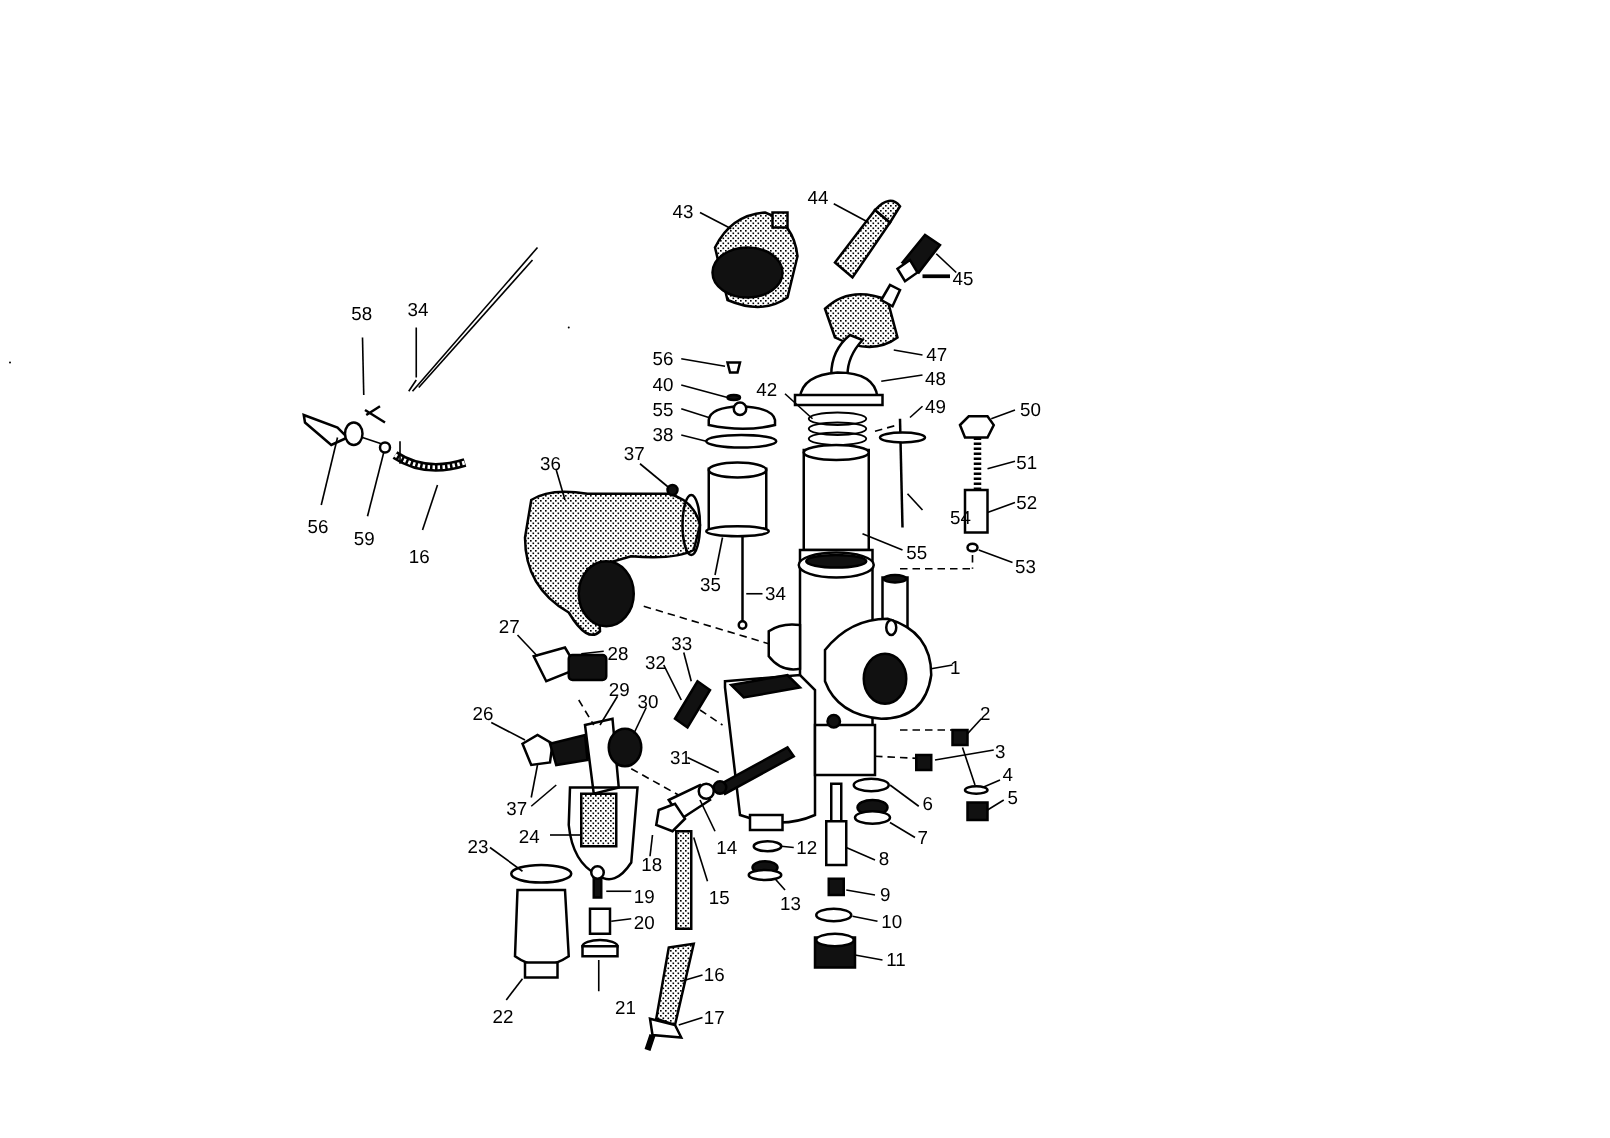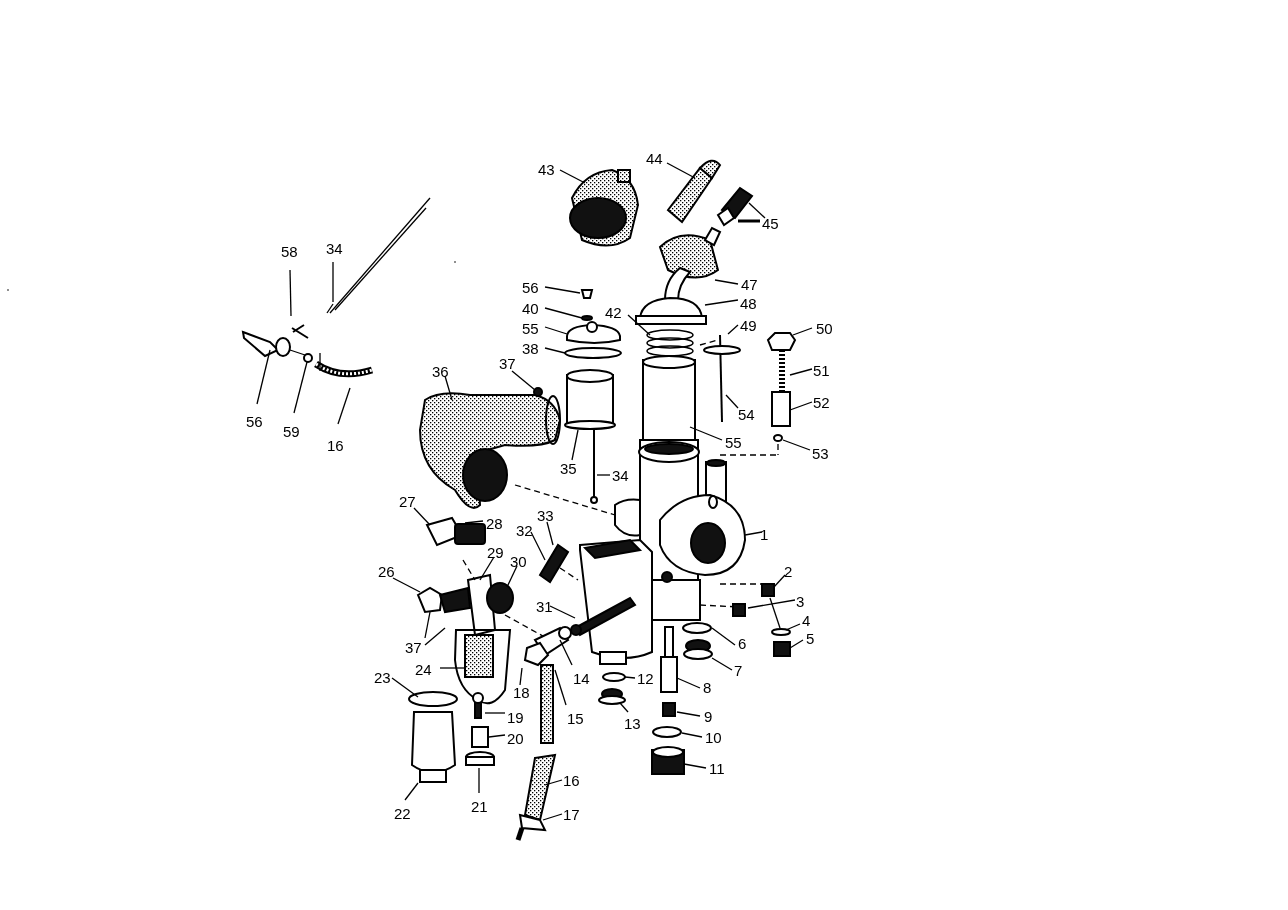--- a/index.html
+++ b/index.html
@@ -260,21 +260,21 @@
 <div class="lbl" style="left:709px;top:761px">11</div>
 <div class="lbl" style="left:637px;top:671px">12</div>
 <div class="lbl" style="left:624px;top:716px">13</div>
 <div class="lbl" style="left:573px;top:671px">14</div>
 <div class="lbl" style="left:567px;top:711px">15</div>
 <div class="lbl" style="left:563px;top:773px">16</div>
 <div class="lbl" style="left:563px;top:807px">17</div>
 <div class="lbl" style="left:513px;top:685px">18</div>
 <div class="lbl" style="left:507px;top:710px">19</div>
 <div class="lbl" style="left:507px;top:731px">20</div>
-<div class="lbl" style="left:471px;top:799px">21</div>
+<div class="lbl" style="left:492px;top:799px">21</div>
 <div class="lbl" style="left:394px;top:806px">22</div>
 <div class="lbl" style="left:374px;top:670px">23</div>
 <div class="lbl" style="left:415px;top:662px">24</div>
 <div class="lbl" style="left:405px;top:640px">37</div>
 <div class="lbl" style="left:378px;top:564px">26</div>
 <div class="lbl" style="left:399px;top:494px">27</div>
 <div class="lbl" style="left:486px;top:516px">28</div>
 <div class="lbl" style="left:487px;top:545px">29</div>
 <div class="lbl" style="left:510px;top:554px">30</div>
 <div class="lbl" style="left:536px;top:599px">31</div>
@@ -292,20 +292,20 @@
 <div class="lbl" style="left:538px;top:162px">43</div>
 <div class="lbl" style="left:646px;top:151px">44</div>
 <div class="lbl" style="left:762px;top:216px">45</div>
 <div class="lbl" style="left:741px;top:277px">47</div>
 <div class="lbl" style="left:740px;top:296px">48</div>
 <div class="lbl" style="left:740px;top:318px">49</div>
 <div class="lbl" style="left:816px;top:321px">50</div>
 <div class="lbl" style="left:813px;top:363px">51</div>
 <div class="lbl" style="left:813px;top:395px">52</div>
 <div class="lbl" style="left:812px;top:446px">53</div>
-<div class="lbl" style="left:738px;top:407px">54</div>
+<div class="lbl" style="left:760px;top:407px">54</div>
 <div class="lbl" style="left:725px;top:435px">55</div>
 <div class="lbl" style="left:246px;top:414px">56</div>
 <div class="lbl" style="left:326px;top:241px">34</div>
 <div class="lbl" style="left:281px;top:244px">58</div>
 <div class="lbl" style="left:283px;top:424px">59</div>
 <div class="lbl" style="left:327px;top:438px">16</div>
 </div>
 
 </body></html>

